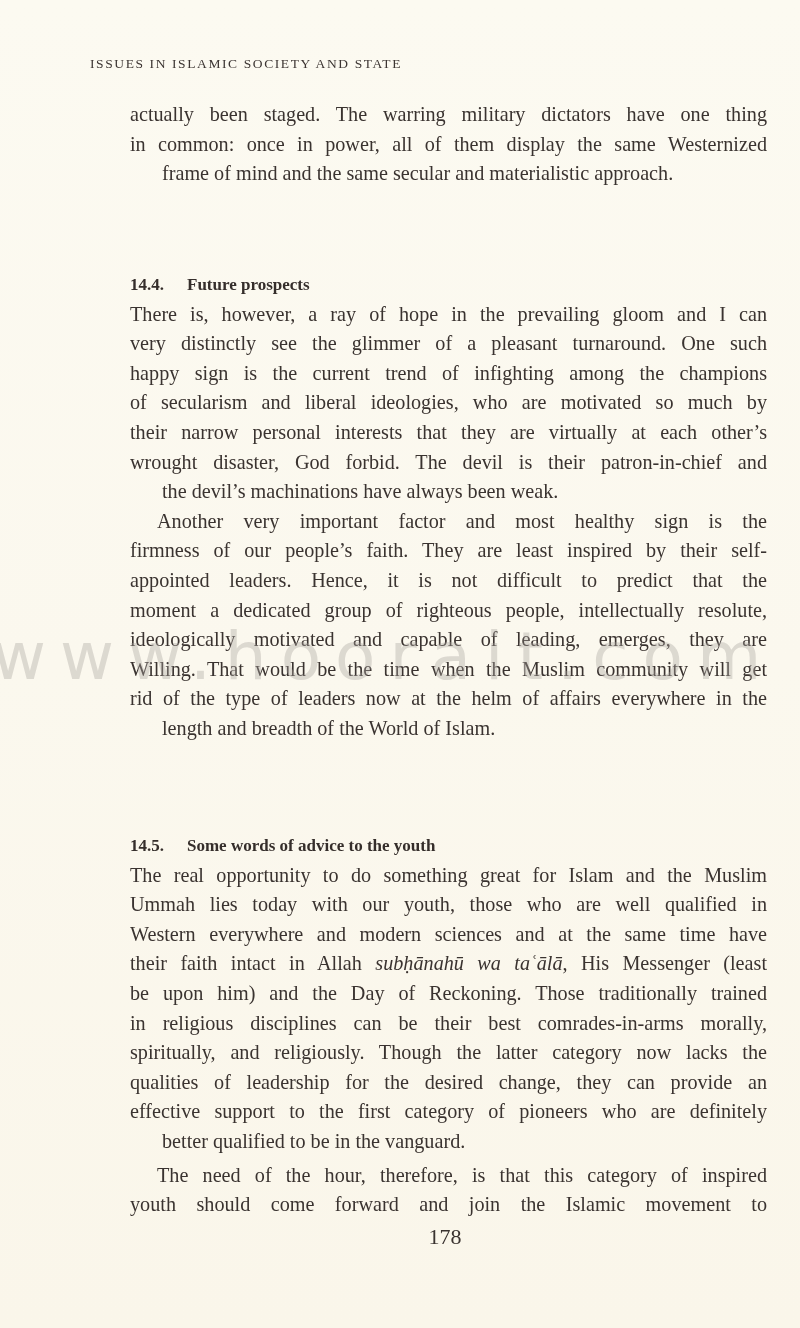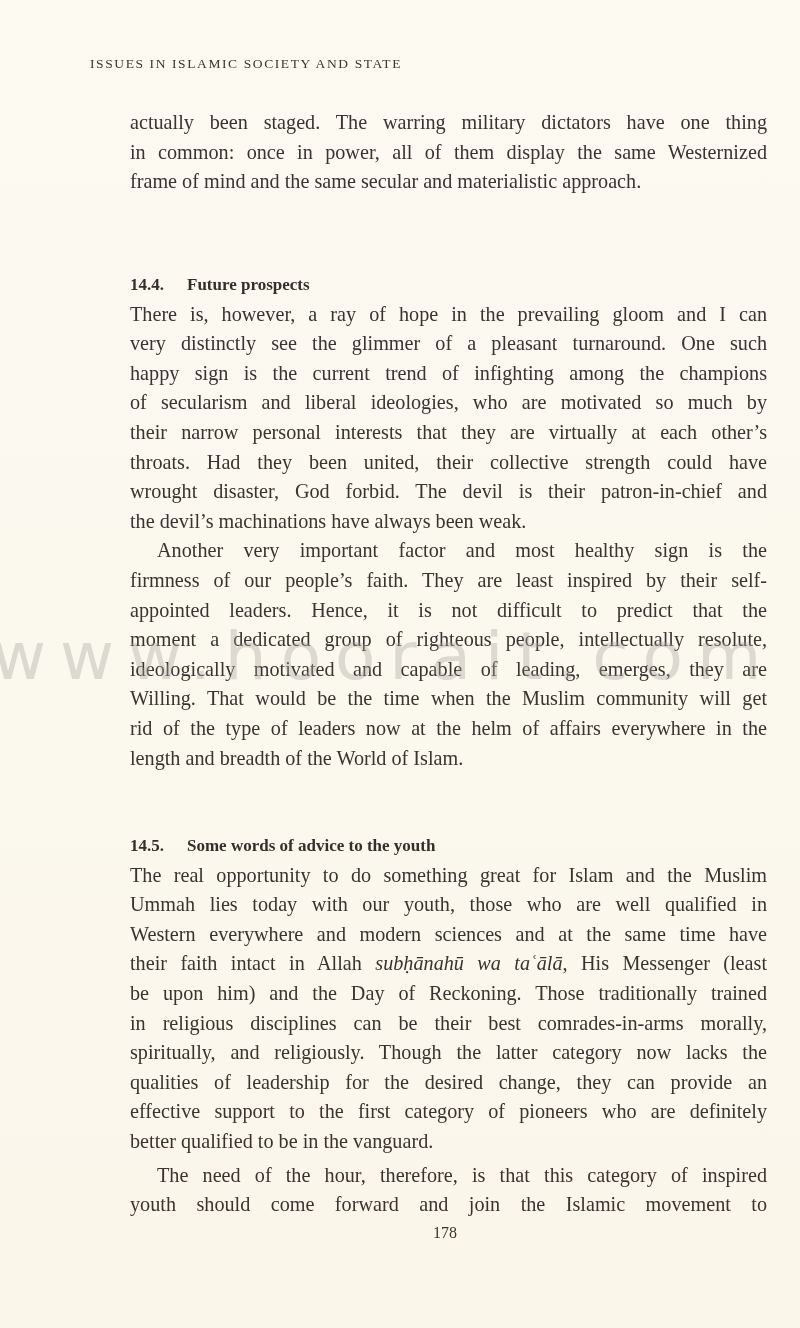--- a/index.html
+++ b/index.html
@@ -43,20 +43,21 @@
     }
     .line {
       display: block;
       white-space: nowrap;
       text-align-last: justify;
       text-align: justify;
       height: 29.6px;
     }
     .line.last {
       text-align-last: left;
+      margin-left: 32px;
     }
     .indent {
       padding-left: 27px;
     }
     .heading {
       font-weight: bold;
       font-size: 17px;
       height: 29.6px;
       display: block;
       white-space: nowrap;
@@ -68,21 +69,21 @@
       width: 57px;
     }
     .page-number {
       position: absolute;
       top: 1224px;
       left: 0;
       width: 100%;
       padding-left: 90px;
       box-sizing: border-box;
       text-align: center;
-      font-size: 16px;
+      font-size: 22px;
       color: #3a3330;
     }
     .watermark {
       position: absolute;
       top: 622px;
       left: -8px;
       width: 820px;
       font-family: "DejaVu Sans", sans-serif;
       font-size: 66px;
       letter-spacing: 14px;
@@ -93,37 +94,36 @@
     }
     em { font-style: italic; }
   </style>
 </head>
 <body>
 
 <div class="page">
 
   <div class="running-head">ISSUES IN ISLAMIC SOCIETY AND STATE</div>
 
-  <div class="body-text" style="top:108px;">
+  <div class="body-text" style="top:100px;">
     <span class="line">actually been staged. The warring military dictators have one thing</span>
     <span class="line">in common: once in power, all of them display the same Westernized</span>
     <span class="line last">frame of mind and the same secular and materialistic approach.</span>
   </div>
 
   <div class="body-text" style="top:230px;">
     <div class="heading">
       <span class="num">14.4.</span><span>Future prospects</span>
     </div>
     <div>
       <span class="line">There is, however, a ray of hope in the prevailing gloom and I can</span>
       <span class="line">very distinctly see the glimmer of a pleasant turnaround. One such</span>
       <span class="line">happy sign is the current trend of infighting among the champions</span>
       <span class="line">of secularism and liberal ideologies, who are motivated so much by</span>
       <span class="line">their narrow personal interests that they are virtually at each other’s</span>
-      <span class="line">throats. Had they been united, their collective strength could have</span>
       <span class="line">wrought disaster, God forbid. The devil is their patron-in-chief and</span>
       <span class="line last">the devil’s machinations have always been weak.</span>
     </div>
     <div>
       <span class="line indent">Another very important factor and most healthy sign is the</span>
       <span class="line">firmness of our people’s faith. They are least inspired by their self-</span>
       <span class="line">appointed leaders. Hence, it is not difficult to predict that the</span>
       <span class="line">moment a dedicated group of righteous people, intellectually resolute,</span>
       <span class="line">ideologically motivated and capable of leading, emerges, they are</span>
       <span class="line">Willing. That would be the time when the Muslim community will get</span>

